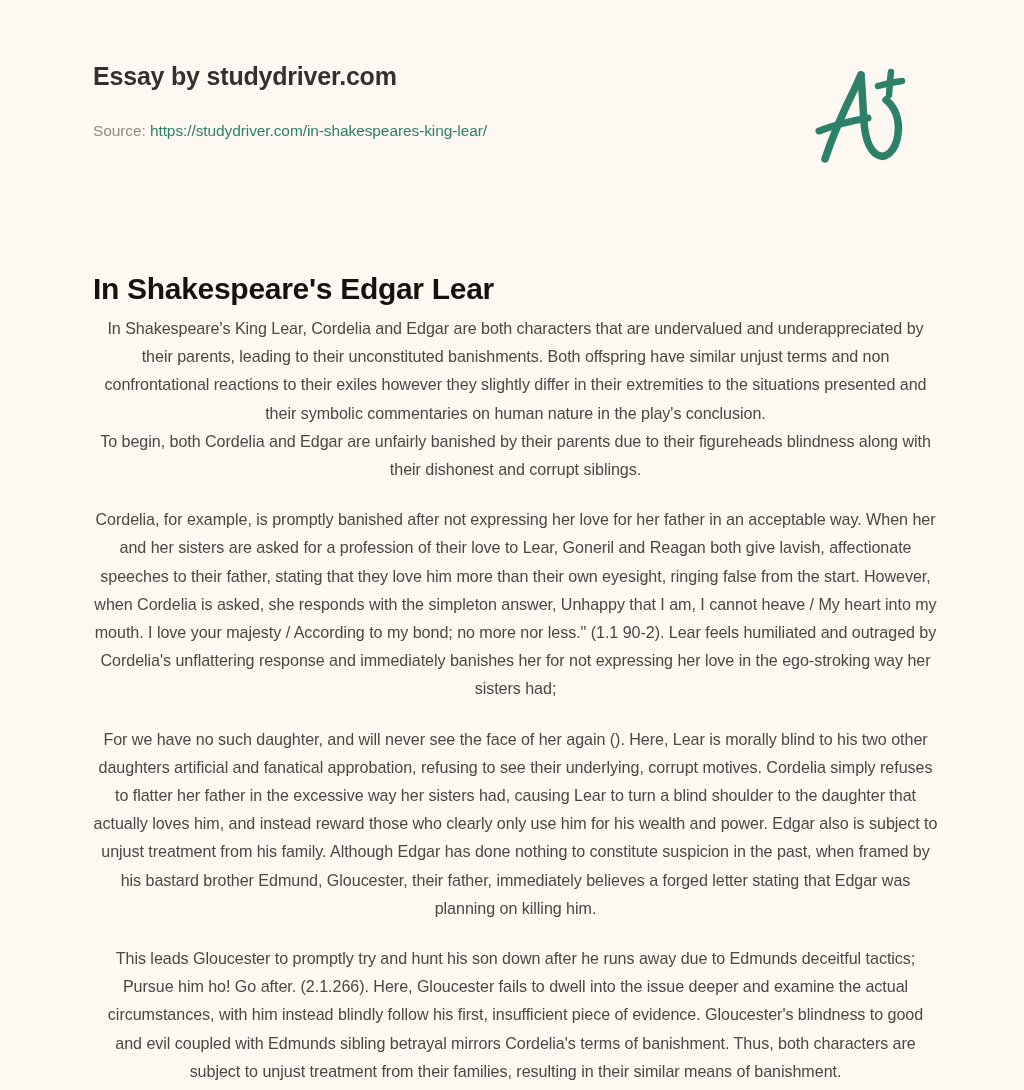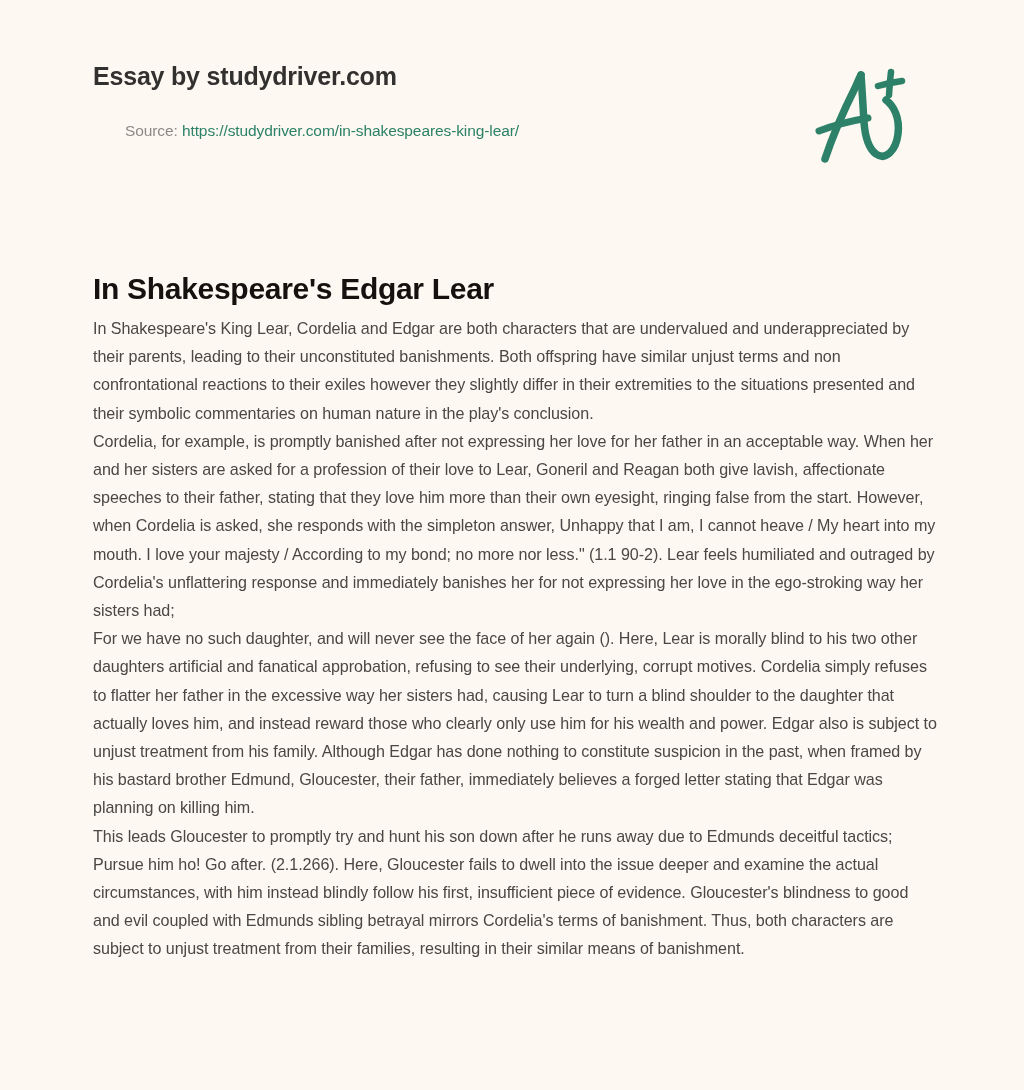--- a/index.html
+++ b/index.html
@@ -47,21 +47,20 @@
   .source-line {
     position: absolute;
     left: 93px;
     top: 122px;
     font-size: 15.5px;
     white-space: nowrap;
     letter-spacing: -0.1px;
   }
   .source-label {
     color: #8d8a86;
-    margin-left: 32px;
   }
   .source-url {
     color: #2c8168;
     text-decoration: none;
     text-align: right;
   }
 
   
   .logo {
     position: absolute;
@@ -86,27 +85,29 @@
 
   .body-copy {
     position: absolute;
     left: 93px;
     top: 314px;
     width: 845px;
     font-size: 16.1px;
     line-height: 28.2px;
     color: #4a4744;
     letter-spacing: -0.05px;
+    text-align: center;
   }
 
   .body-copy p {
     margin: 0;
     padding: 0;
   }
   .body-copy p.gap {
+    margin-top: 22px;
   }
 </style>
 </head>
 <body>
 
 <div class="page">
 
   <div class="header">
 
     <div class="byline">Essay by studydriver.com</div>
@@ -133,19 +134,20 @@
         </g>
       </svg>
     </div>
 
   </div>
 
   <h1 class="doc-title">In Shakespeare's Edgar Lear</h1>
 
   <div class="body-copy">
     <p>In Shakespeare's King Lear, Cordelia and Edgar are both characters that are undervalued and underappreciated by their parents, leading to their unconstituted banishments. Both offspring have similar unjust terms and non confrontational reactions to their exiles however they slightly differ in their extremities to the situations presented and their symbolic commentaries on human nature in the play's conclusion.</p>
+    <p>To begin, both Cordelia and Edgar are unfairly banished by their parents due to their figureheads blindness along with their dishonest and corrupt siblings.</p>
     <p class="gap">Cordelia, for example, is promptly banished after not expressing her love for her father in an acceptable way. When her and her sisters are asked for a profession of their love to Lear, Goneril and Reagan both give lavish, affectionate speeches to their father, stating that they love him more than their own eyesight, ringing false from the start. However, when Cordelia is asked, she responds with the simpleton answer, Unhappy that I am, I cannot heave / My heart into my mouth. I love your majesty / According to my bond; no more nor less." (1.1 90-2). Lear feels humiliated and outraged by Cordelia's unflattering response and immediately banishes her for not expressing her love in the ego-stroking way her sisters had;</p>
     <p class="gap">For we have no such daughter, and will never see the face of her again (). Here, Lear is morally blind to his two other daughters artificial and fanatical approbation, refusing to see their underlying, corrupt motives. Cordelia simply refuses to flatter her father in the excessive way her sisters had, causing Lear to turn a blind shoulder to the daughter that actually loves him, and instead reward those who clearly only use him for his wealth and power. Edgar also is subject to unjust treatment from his family. Although Edgar has done nothing to constitute suspicion in the past, when framed by his bastard brother Edmund, Gloucester, their father, immediately believes a forged letter stating that Edgar was planning on killing him.</p>
     <p class="gap">This leads Gloucester to promptly try and hunt his son down after he runs away due to Edmunds deceitful tactics; Pursue him ho! Go after. (2.1.266). Here, Gloucester fails to dwell into the issue deeper and examine the actual circumstances, with him instead blindly follow his first, insufficient piece of evidence. Gloucester's blindness to good and evil coupled with Edmunds sibling betrayal mirrors Cordelia's terms of banishment. Thus, both characters are subject to unjust treatment from their families, resulting in their similar means of banishment.</p>
 
   </div>
 
 </div>
 
 </body></html>

